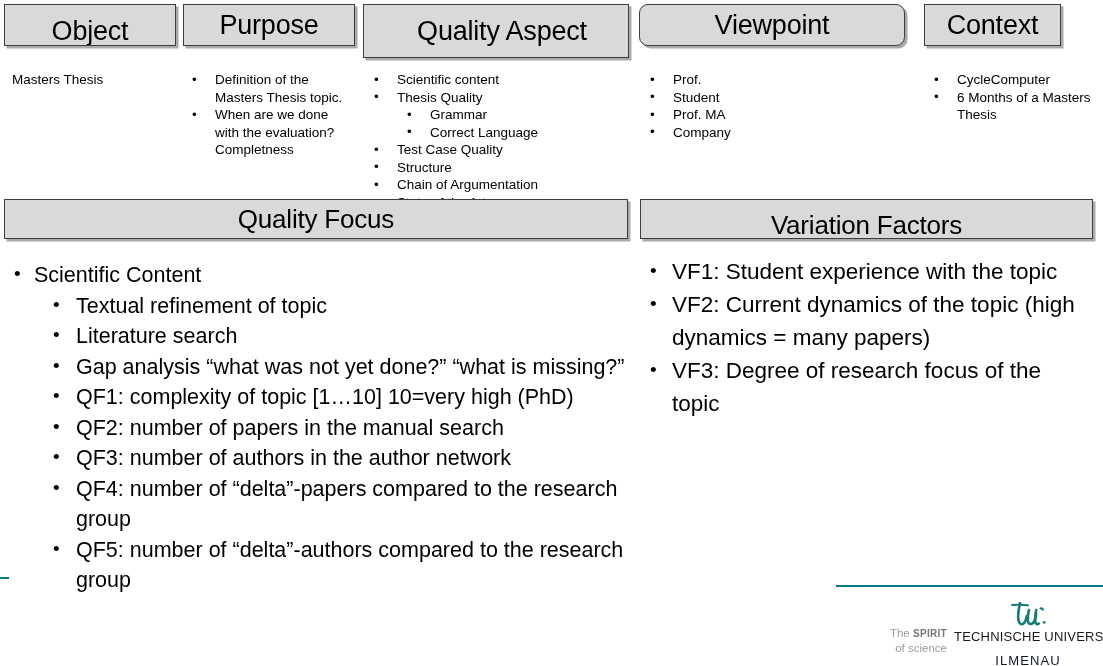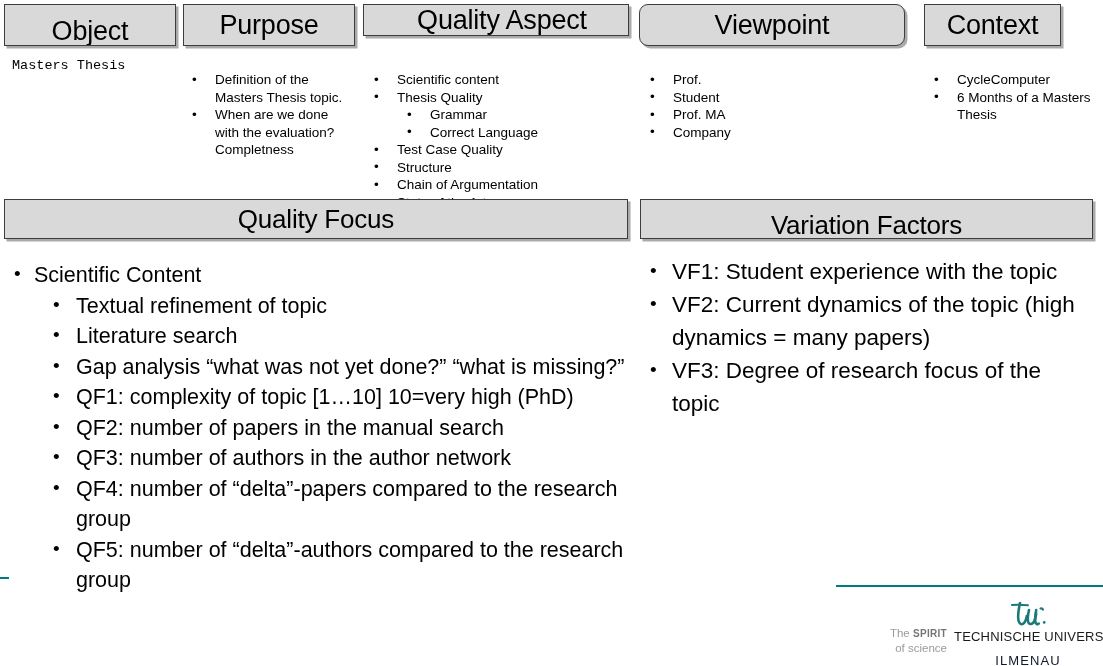--- a/index.html
+++ b/index.html
@@ -33,37 +33,37 @@
     font-size: 27px;
     line-height: 1;
     letter-spacing: -0.2px;
     white-space: nowrap;
     color: #000;
   }
 
   
   #box-object        { left: 4px;   top: 4px;  width: 172px; height: 42px; align-items: flex-end; }
   #box-purpose       { left: 183px; top: 4px;  width: 172px; height: 42px; }
-  #box-quality-aspect{ left: 363px; top: 4px;  width: 266px; height: 32px; padding-left: 12px; }
+  #box-quality-aspect{ left: 363px; top: 4px;  width: 266px; height: 54px; padding-left: 12px; }
   #box-viewpoint     { left: 639px; top: 4px;  width: 266px; height: 42px; border-radius: 9px; }
   #box-context       { left: 924px; top: 4px;  width: 137px; height: 42px; }
 
   
   #box-quality-focus { left: 4px;   top: 199px; width: 624px; height: 40px; }
   #box-variation     { left: 640px; top: 199px; width: 453px; height: 40px; align-items: flex-end; }
   #box-quality-focus .hdr-label,
   #box-variation .hdr-label { font-size: 26px; }
 
   
   .col-content {
     position: absolute;
     font-size: 13.5px;
     line-height: 17.5px;
   }
-  #col-object-content        { left: 12px;  top: 57px;  width: 165px; font-family: Liberation Mono, monospace; }
+  #col-object-content        { left: 12px;  top: 71px;  width: 165px; }
   #col-purpose-content       { left: 190px; top: 71px;  width: 165px; }
   #col-quality-aspect-content{ left: 372px; top: 71px;  width: 260px; }
   #col-viewpoint-content     { left: 648px; top: 71px;  width: 258px; }
   #col-context-content       { left: 932px; top: 71px;  width: 163px; }
 
   .plain-line { white-space: nowrap; }
 
   ul.bl {
     list-style: none;
     margin: 0;

